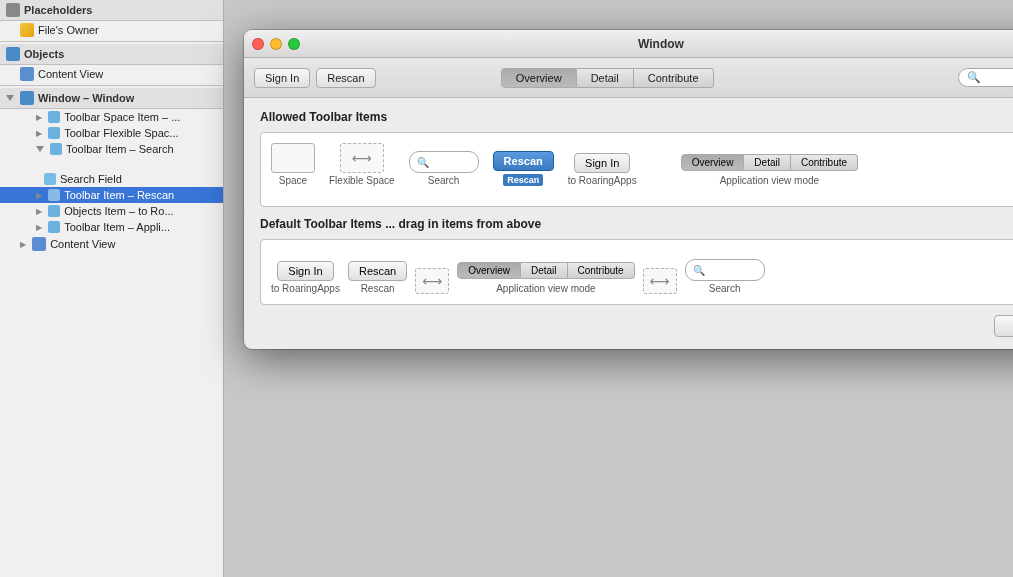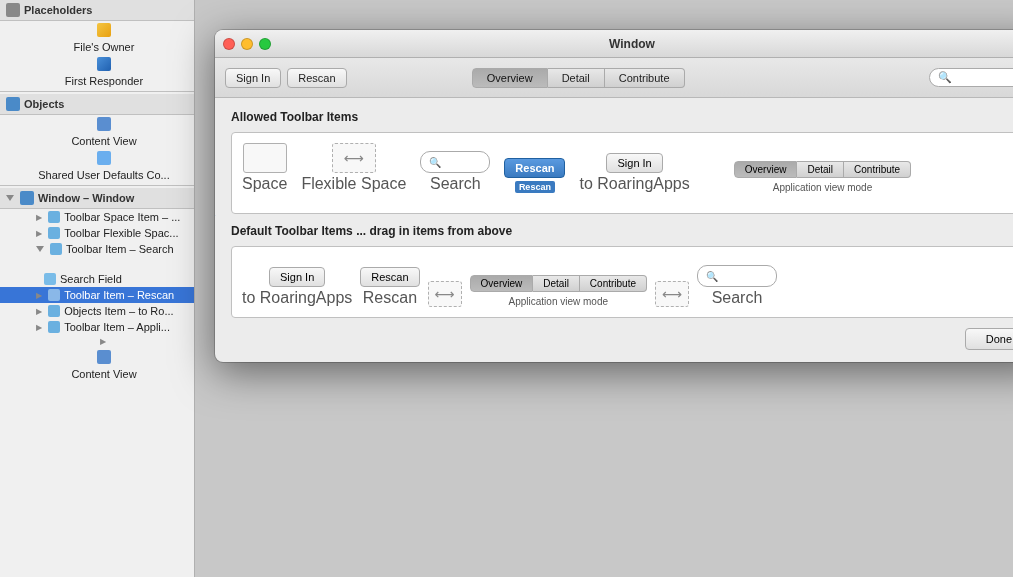--- a/index.html
+++ b/index.html
@@ -8,21 +8,21 @@
       font-size: 11px;
       background: #c8c8c8;
       width: 1013px;
       height: 577px;
       overflow: hidden;
       display: flex;
     }
 
     
     .sidebar {
-      width: 195px;
+      width: 224px;
       background: #f0f0f0;
       border-right: 1px solid #b0b0b0;
       height: 577px;
       overflow: hidden;
       flex-shrink: 0;
     }
 
     .sidebar-section-header {
       display: flex;
       align-items: center;
@@ -43,21 +43,21 @@
       color: #222;
       cursor: pointer;
       gap: 4px;
     }
 
     .sidebar-item.selected {
       background: #3875d7;
       color: white;
     }
 
-    .sidebar-item.indent1 { padding-left: 20px; flex-direction: column; }
+    .sidebar-item.indent1 { padding-left: 20px; }
     .sidebar-item.indent2 { padding-left: 36px; }
     .sidebar-item.indent3 { padding-left: 44px; margin-top: 14px; }
 
     .icon-cube {
       width: 14px; height: 14px;
       display: inline-flex; align-items: center; justify-content: center;
       flex-shrink: 0;
     }
     .ico-files-owner {
       width: 14px; height: 14px;
@@ -308,21 +308,21 @@
     .item-box-signin {
       background: linear-gradient(to bottom, #f8f8f8 0%, #e0e0e0 100%);
       border: 1px solid #aaa;
       border-radius: 4px;
       padding: 3px 10px;
       font-size: 11px;
       white-space: nowrap;
     }
 
     .item-label {
-      font-size: 16px;
+      font-size: 10px;
       color: #555;
       text-align: center;
     }
 
     
     .allowed-seg {
       display: flex;
       margin-top: 4px;
     }
 
@@ -399,39 +399,31 @@
 
   <div class="sidebar-section-header">
     <span style="width:14px;height:14px;display:inline-block;background:#888;border-radius:2px;flex-shrink:0;"></span>
     <span>Placeholders</span>
   </div>
 
   <div class="sidebar-item indent1">
     <span class="ico-files-owner icon-cube"></span>
     <span>File's Owner</span>
   </div>
-  <div class="sidebar-item indent1">
-    <span class="ico-first-responder icon-cube"></span>
-    <span>First Responder</span>
-  </div>
 
   <div class="sidebar-separator"></div>
 
   <div class="sidebar-section-header">
     <span style="width:14px;height:14px;display:inline-block;background:#4a8ac8;border-radius:2px;flex-shrink:0;"></span>
     <span>Objects</span>
   </div>
 
   <div class="sidebar-item indent1">
     <span class="ico-content-view icon-cube"></span>
     <span>Content View</span>
-  </div>
-  <div class="sidebar-item indent1">
-    <span class="ico-shared icon-cube"></span>
-    <span>Shared User Defaults Co...</span>
   </div>
 
   <div class="sidebar-separator"></div>
 
   <div class="sidebar-section-header">
     <span class="triangle open"></span>
     <span class="ico-window icon-cube"></span>
     <span>Window – Window</span>
   </div>
 

